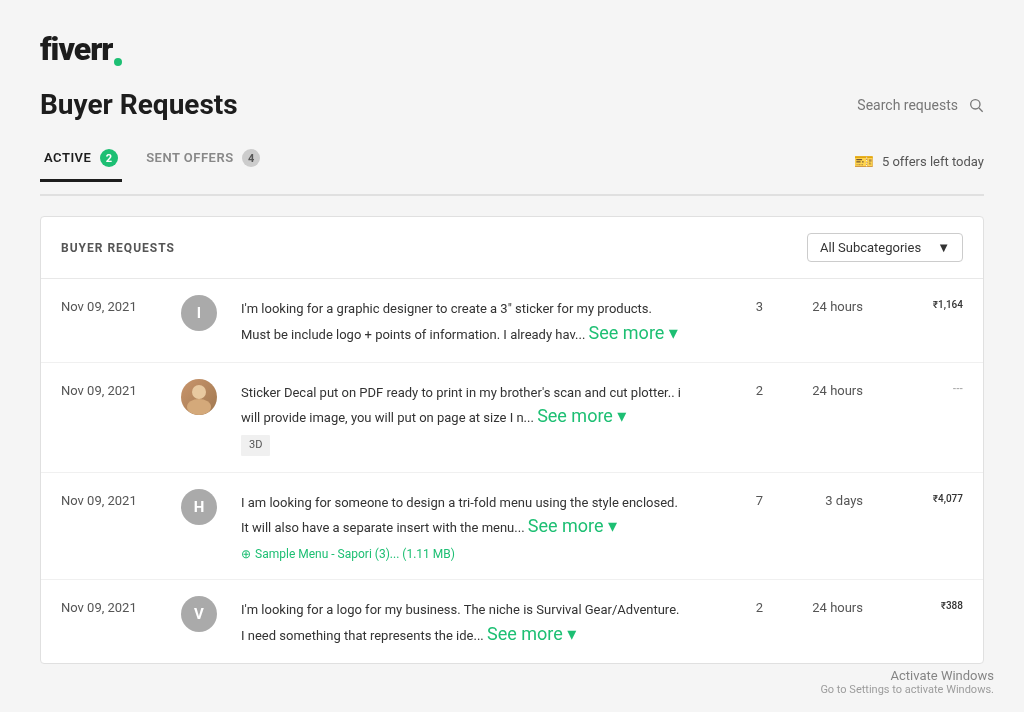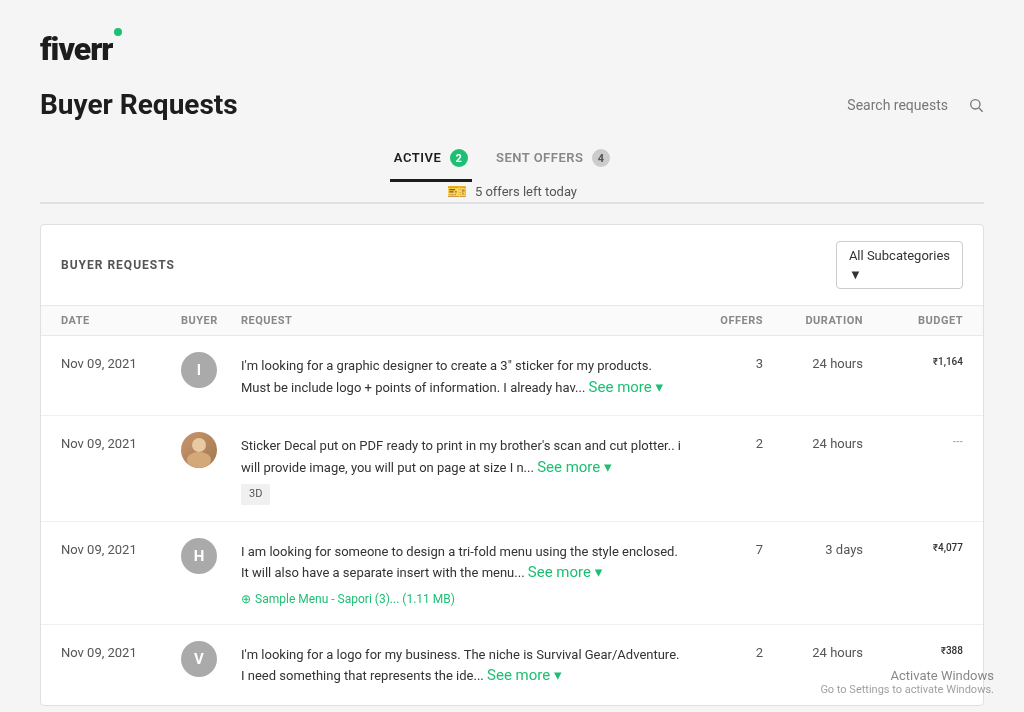--- a/index.html
+++ b/index.html
@@ -12,21 +12,21 @@
     .page-wrapper {
       max-width: 1024px;
       margin: 0 auto;
       padding: 30px 40px;
       background: #f5f5f5;
       min-height: 712px;
     }
     
     .logo {
       display: flex;
-      align-items: flex-start;
+      align-items: flex-end;
       margin-bottom: 20px;
     }
     .logo-text {
       font-size: 32px;
       font-weight: 900;
       color: #1d1d1d;
       letter-spacing: -1px;
     }
     .logo-dot {
       display: inline-block;
@@ -47,41 +47,40 @@
       margin-bottom: 20px;
     }
     .page-title {
       font-size: 28px;
       font-weight: 700;
       color: #1d1d1d;
     }
     .search-box {
       display: flex;
       align-items: center;
-      gap: 20px;
+      gap: 10px;
       color: #777;
       font-size: 14px;
       cursor: pointer;
     }
     .search-icon-svg {
       width: 16px;
       height: 16px;
       stroke: #777;
       fill: none;
       stroke-width: 2;
     }
     
     .tabs-row {
       display: flex;
       align-items: center;
       justify-content: space-between;
       border-bottom: 2px solid #e0e0e0;
       margin-bottom: 20px;
-      padding-bottom: 1px;
-      flex-direction: column;
+      padding-bottom: 12px;
     }
     .tabs {
       display: flex;
       gap: 0;
     }
     .tab {
       padding: 8px 4px 12px;
       font-size: 13px;
       font-weight: 600;
       color: #888;
@@ -138,29 +137,28 @@
     .card-header-title {
       font-size: 12px;
       font-weight: 700;
       letter-spacing: 1px;
       text-transform: uppercase;
       color: #555;
     }
     .subcategory-dropdown {
       display: flex;
       align-items: flex-start;
-      gap: 4px;
+      gap: 16px;
       border: 1px solid #ccc;
       border-radius: 4px;
       padding: 6px 12px;
       font-size: 13px;
       color: #333;
       cursor: pointer;
       background: #fff;
-      flex-direction: column;
     }
     
     .table-header {
       display: grid;
       grid-template-columns: 120px 60px 1fr 80px 100px 100px;
       padding: 8px 20px;
       border-bottom: 1px solid #e8e8e8;
       background: #fafafa;
     }
     .col-label {
@@ -205,21 +203,21 @@
     .avatar-gray { background: #aaa; }
     .request-text {
       font-size: 13px;
       color: #333;
       line-height: 1.5;
       padding-top: 4px;
     }
     .see-more {
       color: #1dbf73;
       cursor: pointer;
-      font-size: 15px;
+      font-size: 18px;
     }
     .tag {
       display: inline-block;
       background: #f0f0f0;
       color: #555;
       border-radius: 1px;
       padding: 2px 8px;
       font-size: 11px;
       margin-top: 6px;
     }
@@ -309,28 +307,20 @@
   <div class="content-card">
 
     <div class="card-header">
       <span class="card-header-title">BUYER REQUESTS</span>
       <div class="subcategory-dropdown">
         <span>All Subcategories</span>
         <span>▼</span>
       </div>
     </div>
 
-    <div class="table-header">
-      <span class="col-label">DATE</span>
-      <span class="col-label">BUYER</span>
-      <span class="col-label">REQUEST</span>
-      <span class="col-label col-right">OFFERS</span>
-      <span class="col-label col-right">DURATION</span>
-      <span class="col-label col-right">BUDGET</span>
-    </div>
 
     <div class="request-row">
       <span class="date-cell">Nov 09, 2021</span>
       <div>
         <div class="avatar avatar-gray">I</div>
       </div>
       <div class="request-text">
         <span>I'm looking for a graphic designer to create a 3" sticker for my products. Must be include logo + points of information. I already hav...</span>
         <span class="see-more"> <span>See more</span> ▾</span>
       </div>

